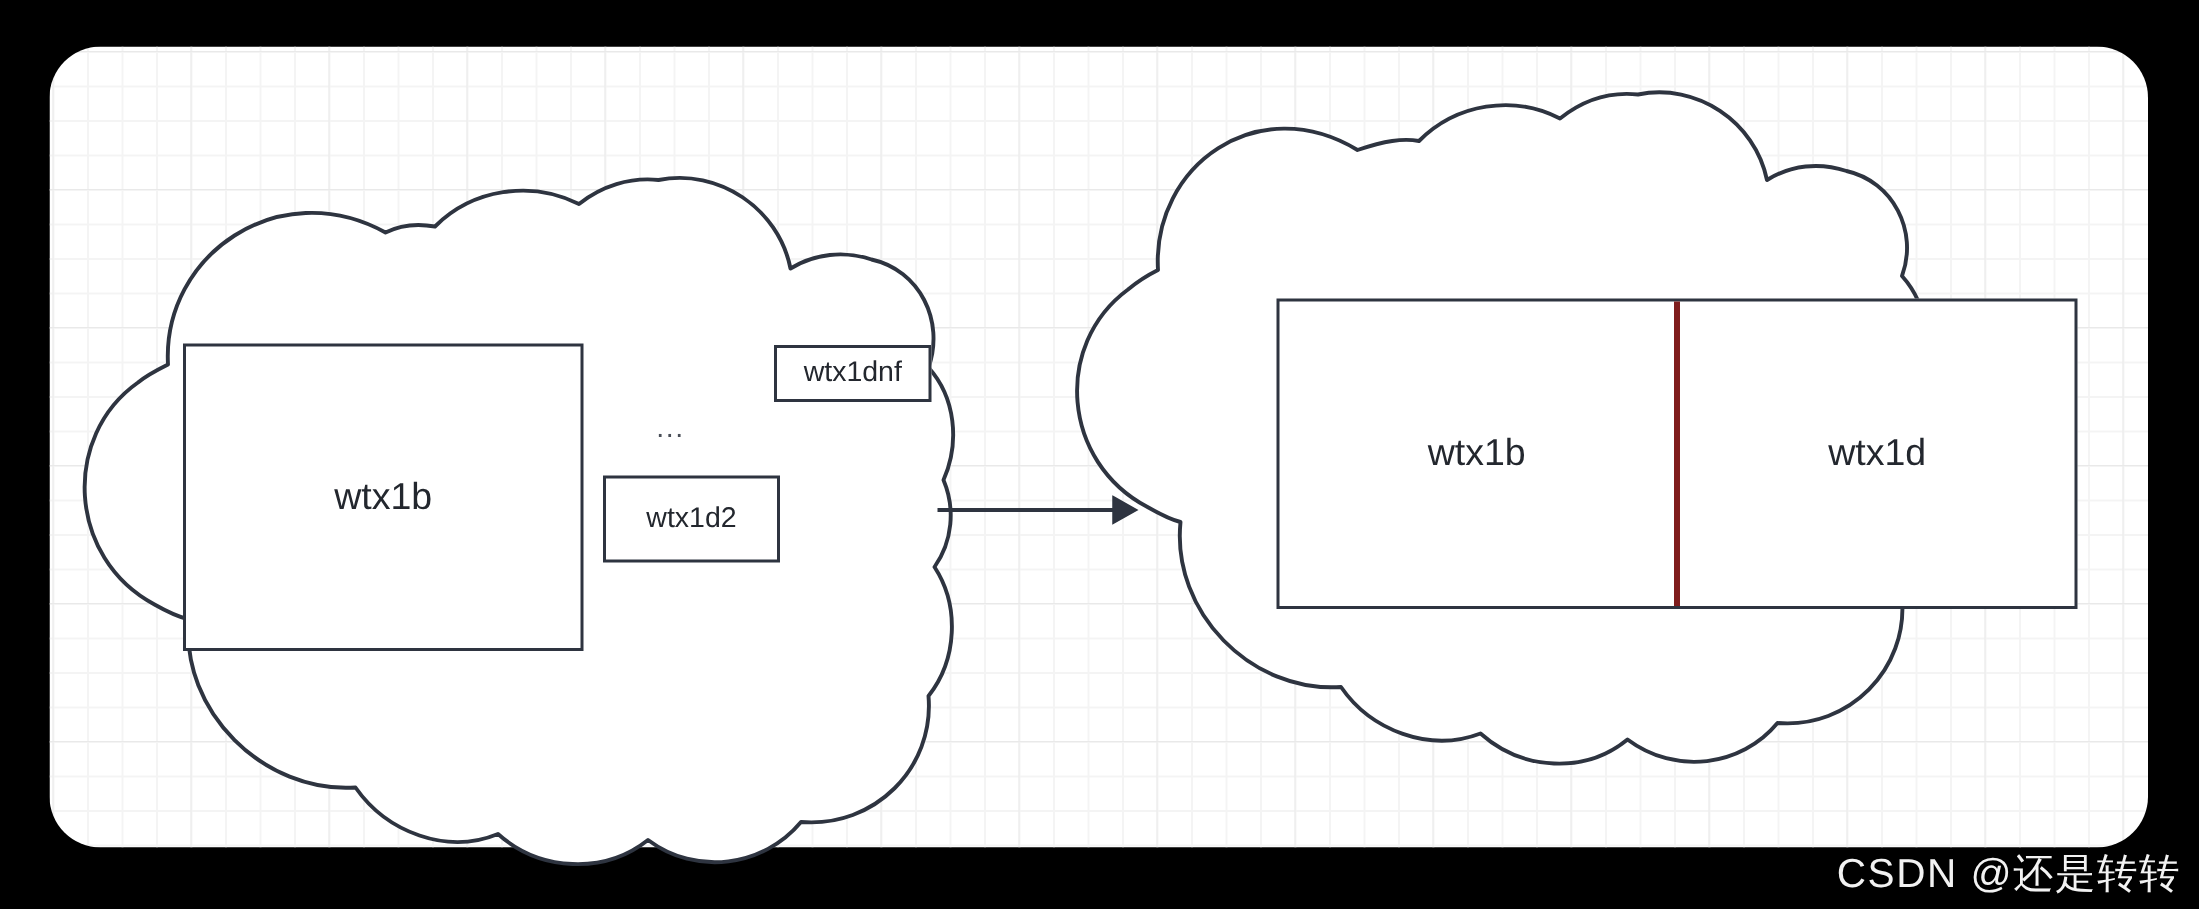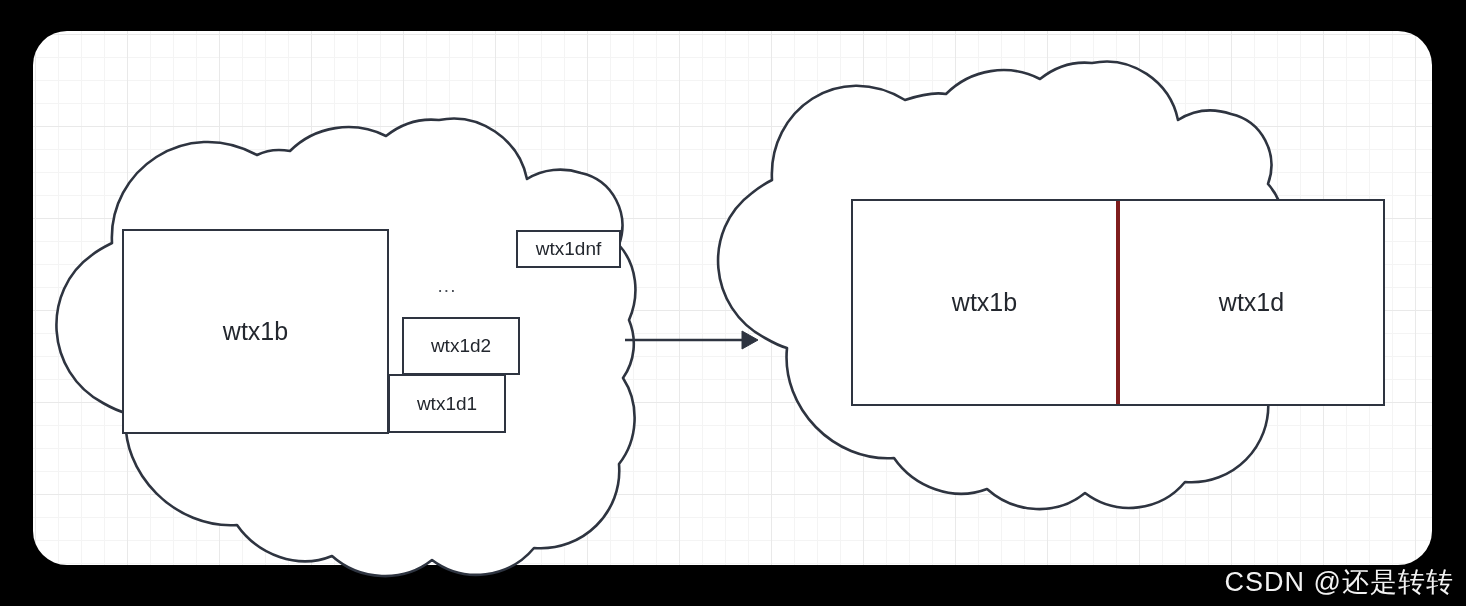--- a/index.html
+++ b/index.html
@@ -185,23 +185,20 @@
   <div class="box" id="box-wtx1b-left">
     <span class="box-label">wtx1b</span>
   </div>
 
   <div id="ellipsis">...</div>
 
   <div class="box" id="box-wtx1d2">
     <span class="box-label">wtx1d2</span>
   </div>
 
-  <div class="box" id="box-wtx1d1">
-    <span class="box-label">wtx1d1</span>
-  </div>
 
   <div class="box" id="box-wtx1dnf">
     <span class="box-label">wtx1dnf</span>
   </div>
 
   <div class="box" id="box-merged">
     <div class="merged-cell">
       <span class="box-label">wtx1b</span>
     </div>
     <div class="merged-cell">

